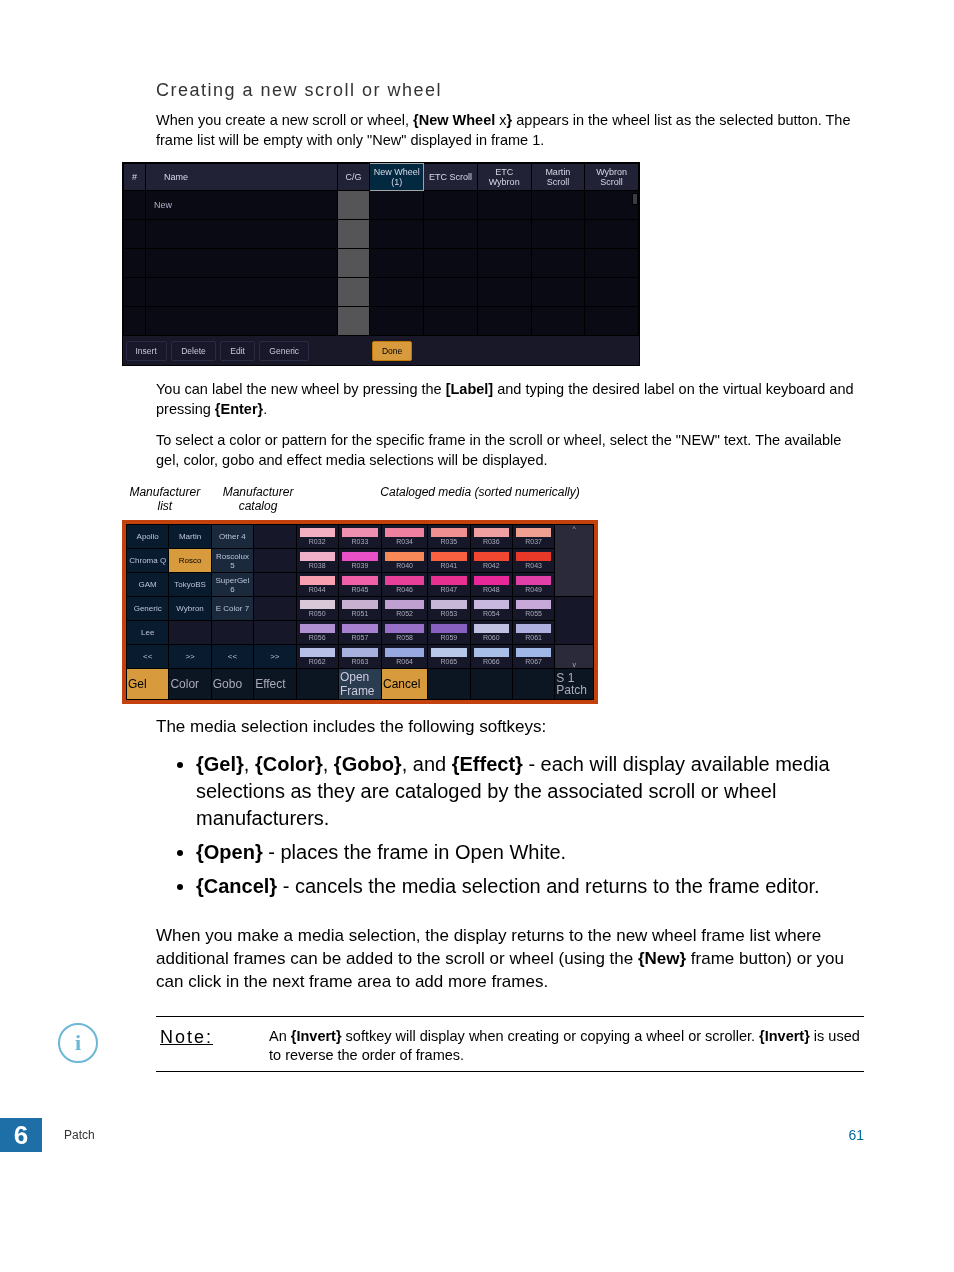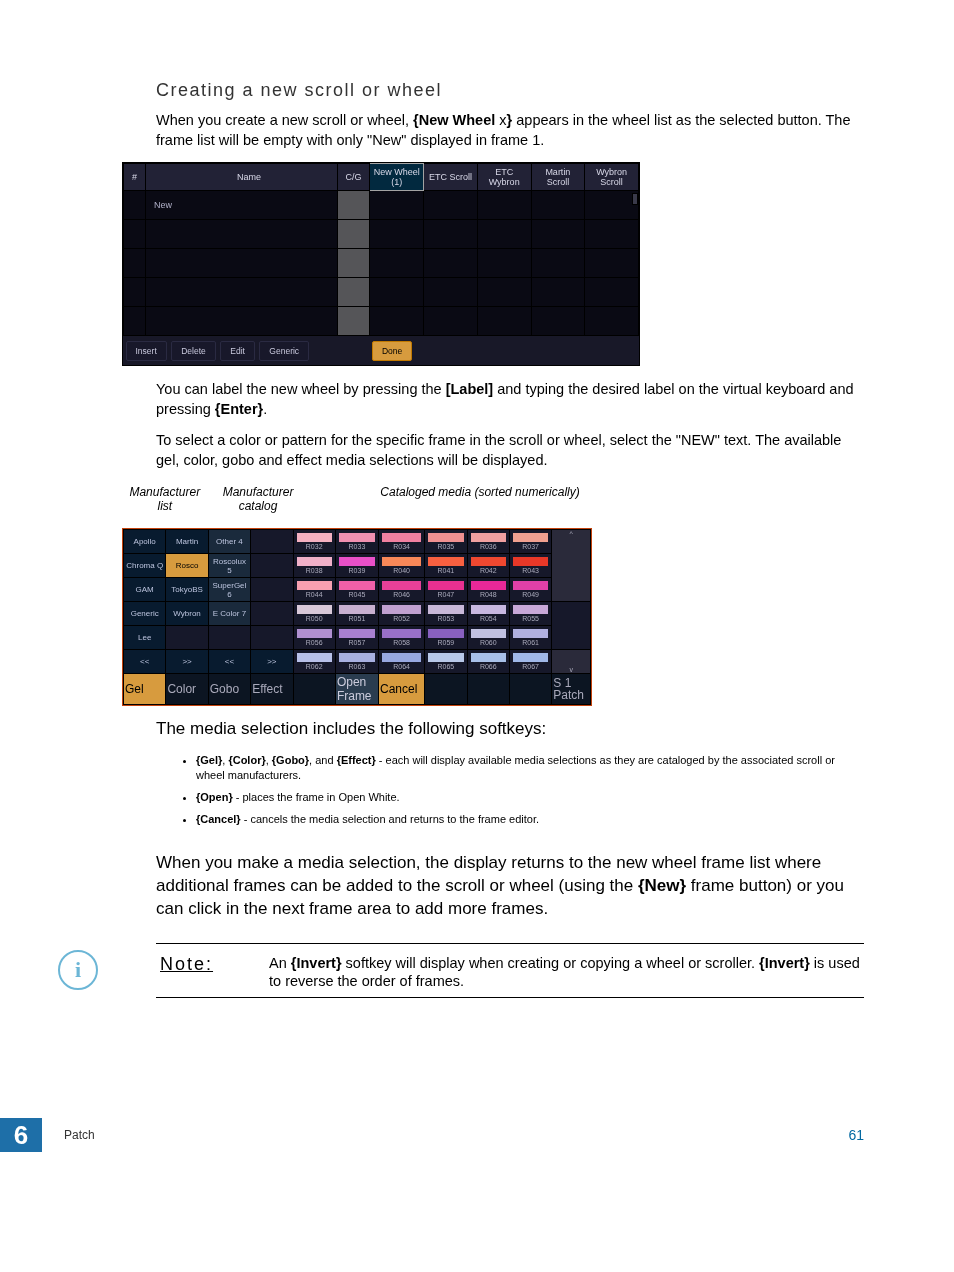--- a/index.html
+++ b/index.html
@@ -1,42 +1,42 @@
 <!DOCTYPE html>
 <html><head>
 <meta charset="utf-8">
 <style>
 body{margin:0;padding:0;background:#fff;font-family:Arial,Helvetica,sans-serif;color:#000;width:954px}
 .page{padding:80px 90px 40px 110px;position:relative;min-height:1192px;box-sizing:border-box}
 .h2{font-family:Arial,sans-serif;font-size:18px;letter-spacing:1.5px;color:#333;margin:0 0 10px 46px}
 .para{font-size:14.5px;line-height:1.35;margin:0 0 12px 46px}
 .para2{font-size:17px;line-height:1.35;margin:12px 0 12px 46px}
 ul.bull{margin:8px 0 25px 46px;padding:0 0 0 40px}
-ul.bull li{font-size:11px;line-height:1.35;margin-bottom:7px}
+ul.bull li{font-size:20px;line-height:1.35;margin-bottom:7px}
 .b{font-weight:bold}
 
 
 .ss1{margin:8px 0 14px 12px;width:516px;background:#181828;padding:0;border:1px solid #000}
 .ss1 table.hdr{border-collapse:collapse;width:100%}
 .ss1 .th{background:#222236;color:#d8d8e8;font-size:9px;text-align:center;border:1px solid #000;height:22px;padding:2px 3px}
 .ss1 .th.nw{background:#02293f;border:1px solid #a3a3a3}
 .ss1 .cell{background:#0a0a14;border:1px solid #000;height:26px}
 .ss1 .cellg{background:#555558;border:1px solid #000;width:24px}
 .ss1 .new{color:#b0b0c8;font-size:9px;padding-left:8px}
 .ss1 .btnrow td{padding:4px 2px;background:#181828}
 .ss1 .btn{display:inline-block;background:#18182a;color:#c8c8dc;font-size:8.5px;padding:4px 9px;border-radius:2px;border:1px solid #2a2a42}
 .ss1 .btn.done{background:#d79b3e;color:#000;border:1px solid #c07800}
 .ss1 .thumb{background:#3a3a4a;border:1px solid #000;height:10px;width:4px;position:absolute;right:1px;top:30px}
 
 
 .ss2lab{margin:6px 0 2px 12px;width:468px}
 .ss2lab td{font-style:italic;font-size:12px;text-align:center;color:#000;vertical-align:top}
 
 
-.ss2{margin:12px 0 10px 12px;width:468px;background:#fef9c3;border:1px solid #c2410c;position:relative}
+.ss2{margin:4px 0 10px 12px;width:468px;background:#fef9c3;border:4px solid #c2410c;position:relative}
 .ss2 table{border-collapse:collapse;width:100%}
 .ss2 .mbtn{background:#081b2f;color:#bcc4de;border:1px solid #000;font-size:8px;text-align:center;height:21px;width:34px;padding:1px}
 .ss2 .mbtn.sel{background:#d79b3e;color:#000}
 .ss2 .mbtn.sp{background:#1a2a3c}
 .ss2 .mbtn.emp{background:#16182a;border:1px solid #000}
 .ss2 .chip{background:#16182a;border:1px solid #000;text-align:center;padding:1px;width:34px;height:21px;font-size:7px;color:#aab}
 .ss2 .sw{display:block;height:9px;margin:0 2px 1px 2px;border-radius:0}
 .ss2 .brow td{background:#0c1522;height:15px;font-size:12px;color:#aab;border:1px solid #000;text-align:left}
 .ss2 .brow td.so{background:#d79b3e;color:#000}
 .ss2 .brow td.of{background:#2a3c4f;color:#ccd}
@@ -65,21 +65,21 @@
   <div class="h2">Creating a new scroll or wheel</div>
   <p class="para">
     <span>When you create a new scroll or wheel, </span><span class="b">{New Wheel </span><span>x</span><span class="b">}</span><span> appears in the wheel list as the selected button. The frame list will be empty with only "New" displayed in frame 1.</span>
   </p>
 
   <div class="ss1" style="position:relative">
     <table class="hdr">
       <tbody>
           <tr>
         <td class="th" style="width:14px">#</td>
-        <td class="th" style="width:160px;text-align:center;padding-left:18px">Name</td>
+        <td class="th" style="width:160px;text-align:left;padding-left:18px">Name</td>
         <td class="th" style="width:24px">C/G</td>
         <td class="th nw" style="width:44px">New Wheel (1)</td>
         <td class="th" style="width:44px">ETC Scroll</td>
         <td class="th" style="width:44px">ETC Wybron</td>
         <td class="th" style="width:44px">Martin Scroll</td>
         <td class="th" style="width:44px">Wybron Scroll</td>
       </tr>
       <tr>
         <td class="cell"></td>
         <td class="cell new">New</td>

